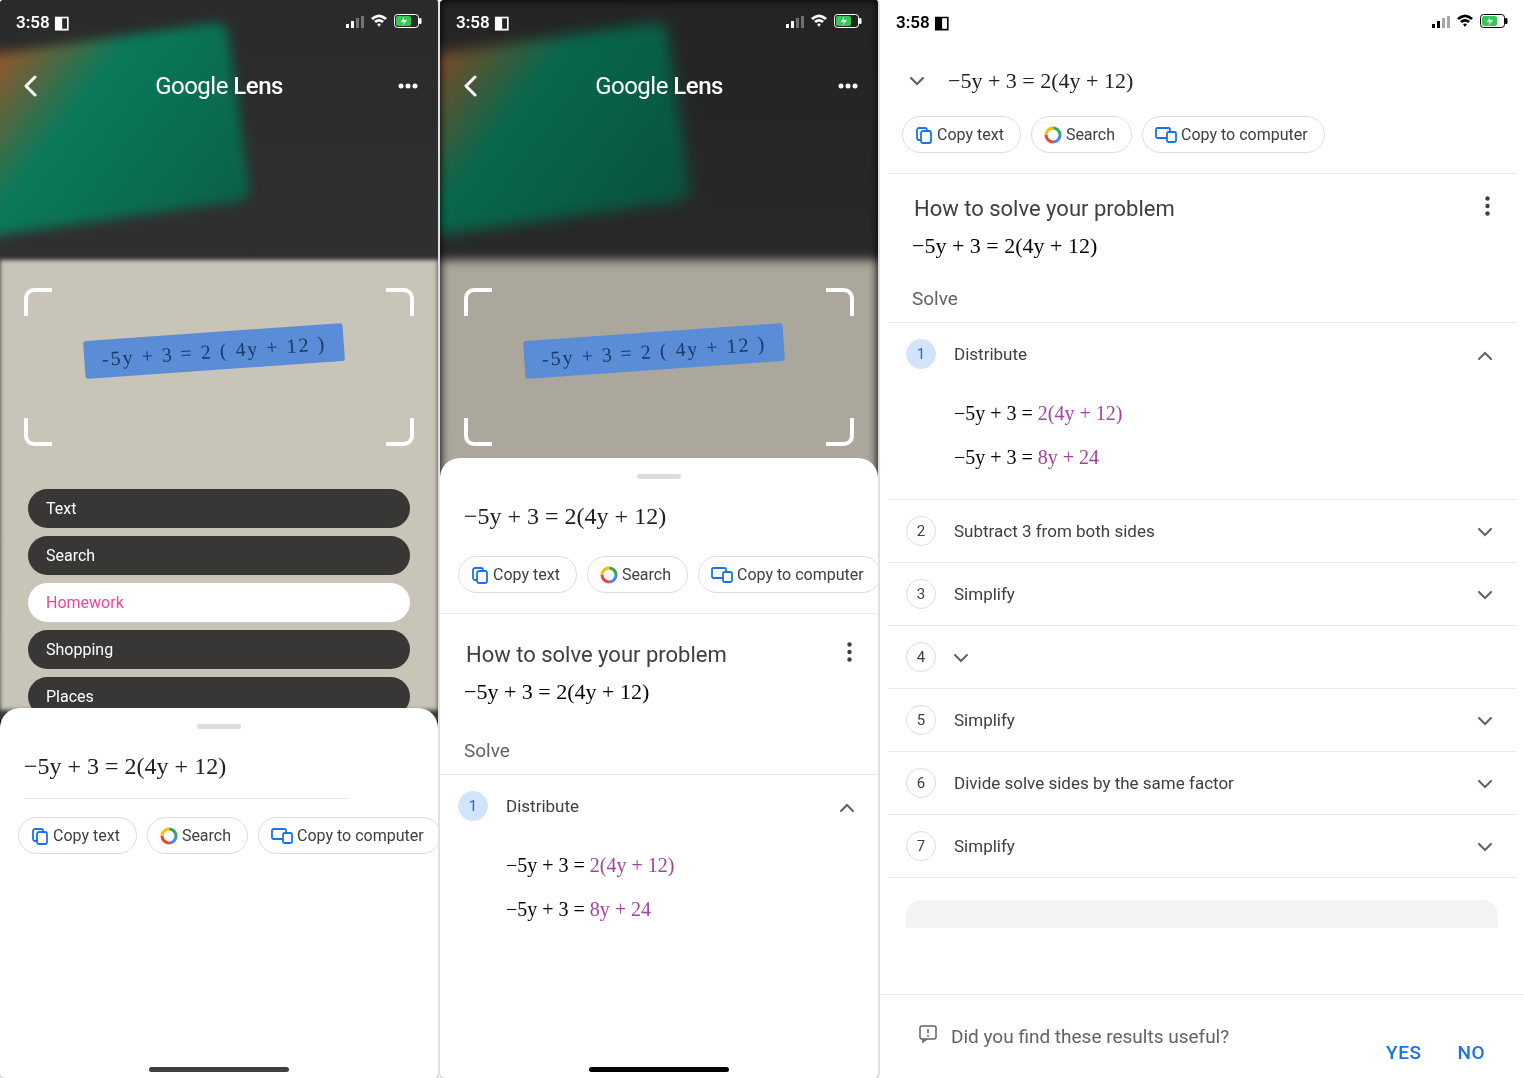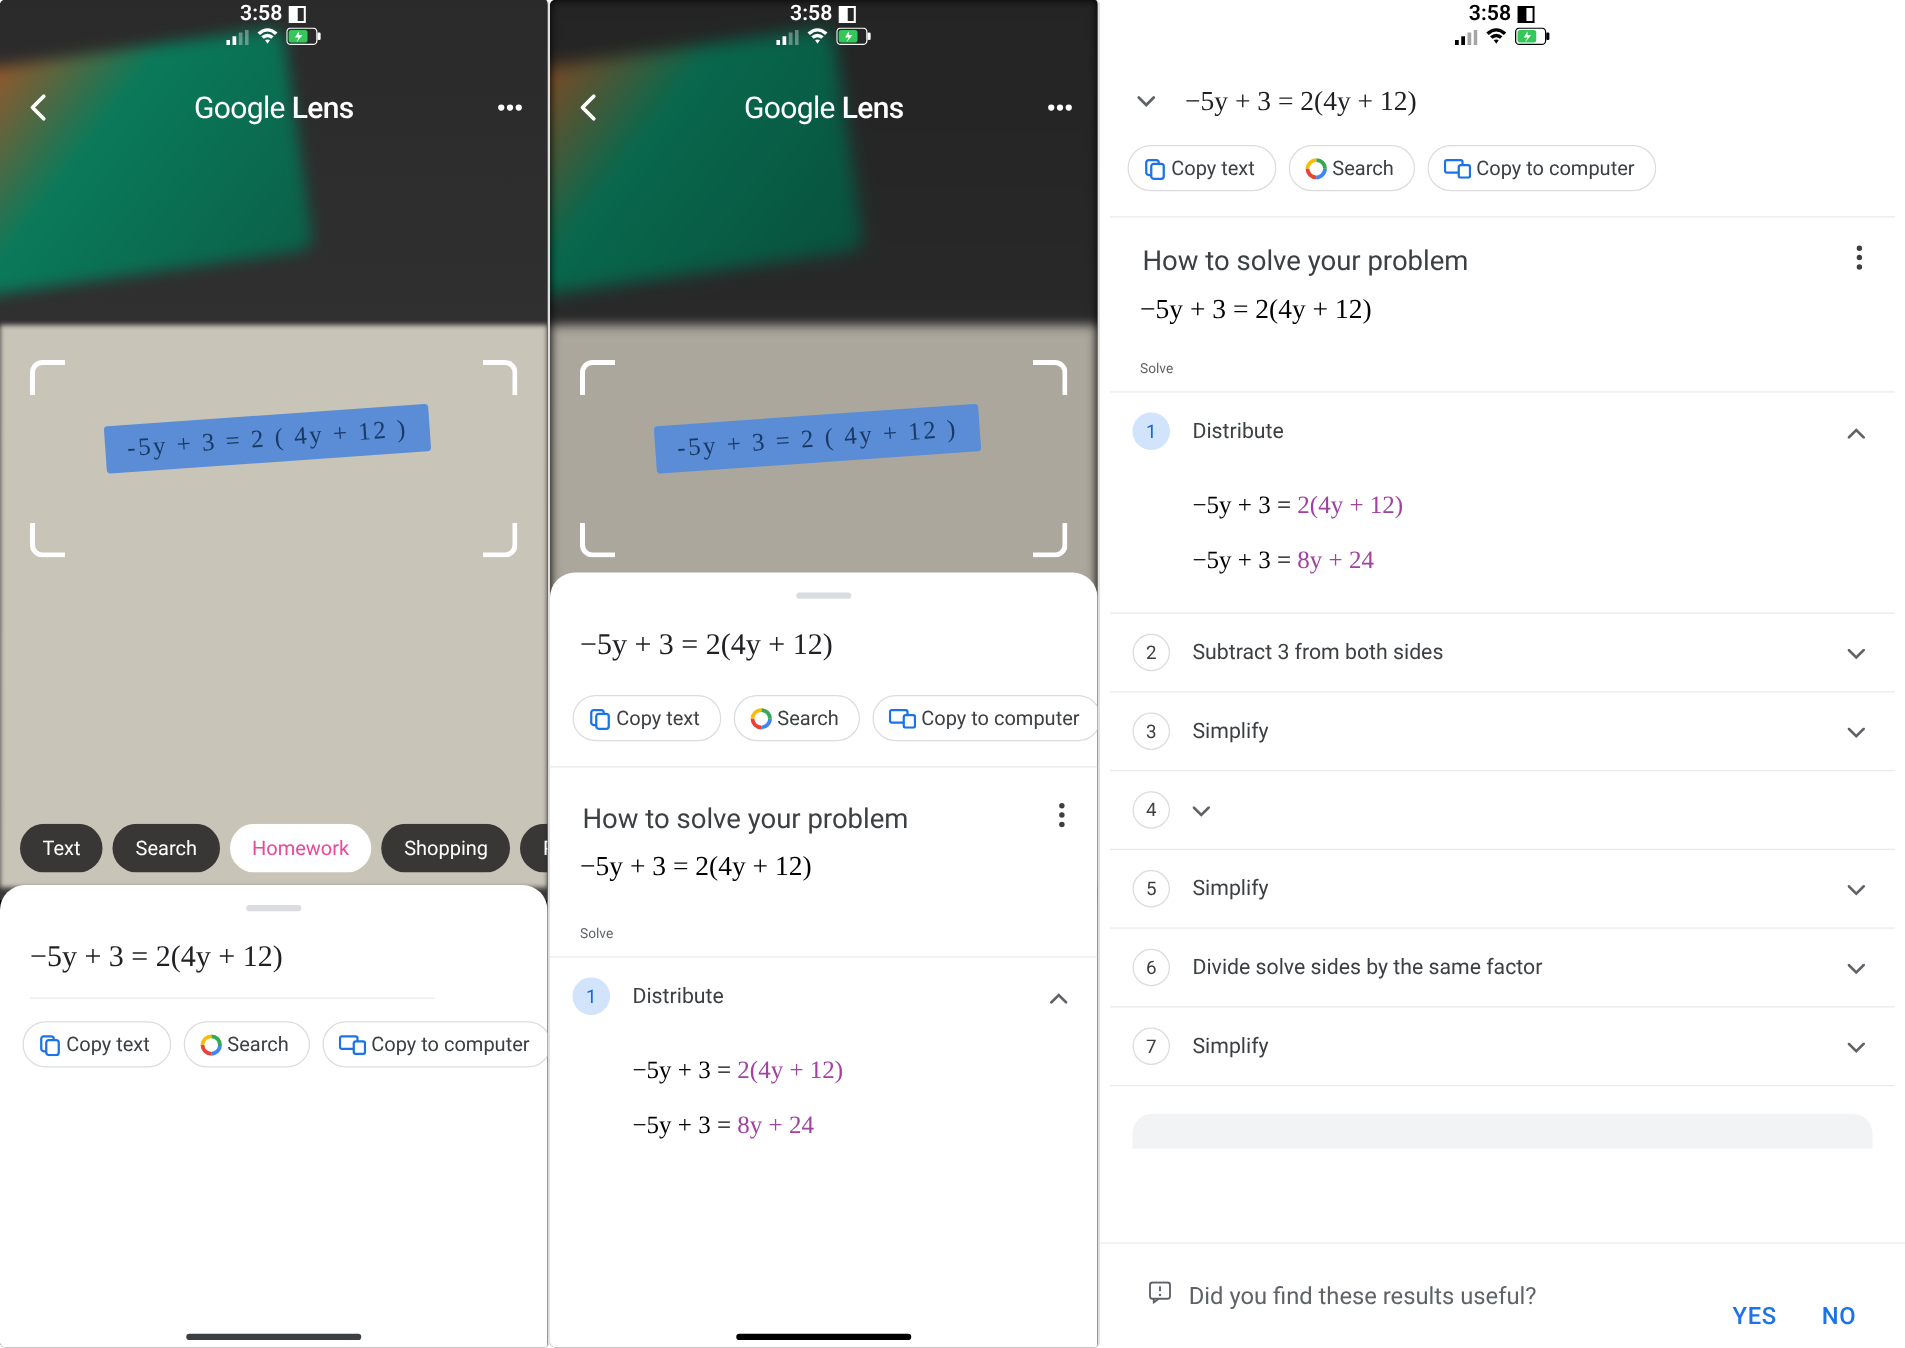--- a/index.html
+++ b/index.html
@@ -18,28 +18,27 @@
     border-right: 2px solid #e0e0e0;
     background: #000;
     border-radius: 4px;
   }
   .phone.p3 { background: #fff; border-right: none; width: 644px;}
   
   .status-bar {
     height: 44px;
     display: flex;
     align-items: center;
-    justify-content: flex-start;
+    justify-content: space-between;
     padding: 0 16px;
     color: #fff;
     font-size: 17px;
     font-weight: 600;
     position: relative;
     z-index: 10;
-    flex-direction: column;
   }
   .p3 .status-bar { color: #000; }
   .status-left { display:flex; align-items:center; gap:4px;}
   .status-right { display:flex; align-items:center; gap:6px;}
   
   .camera-area {
     position: absolute;
     top:0; left:0; right:0;
     height: 720px;
     background: linear-gradient(180deg, #2a2a2a 0%, #3a3a3a 100%);
@@ -104,26 +103,27 @@
     color: #1a3a66;
     font-family: "Comic Sans MS", cursive;
     font-size: 20px;
     display:flex; align-items:center; justify-content:center;
     letter-spacing: 2px;
   }
   
   .mode-bar {
     position:absolute;
     z-index:7;
-    bottom: 380px;
+    bottom: 362px;
     left:0; right:0;
     display:flex;
     gap:8px;
-    padding: 0 16px;
+    padding: 0 28px;
     overflow:hidden;
+    flex-direction:column;
   }
   .mode-pill {
     padding: 10px 18px;
     border-radius: 22px;
     background: rgba(30,30,30,0.85);
     color:#fff;
     font-size: 16px;
     white-space: nowrap;
   }
   .mode-pill.active { background:#fff; color:#ec4899;}
@@ -174,21 +174,21 @@
   }
   .solve-title { font-size: 22px; color:#3c4043;}
   .kebab { color:#3c4043; font-size:22px;}
   .solve-eq {
     font-family: "Times New Roman", serif;
     font-size: 22px; font-weight:500;
     padding: 0 24px 28px;
   }
   .p3 .solve-eq { padding-bottom: 22px;}
   .solve-sub {
-    font-size: 11px; color:#5f6368;
+    font-size: 19px; color:#5f6368;
     padding: 6px 24px 12px;
   }
   .step {
     display:flex; align-items:center;
     padding: 16px 24px 16px 18px;
     border-top:1px solid #e8eaed;
     gap: 18px;
   }
   .step-num {
     width:30px; height:30px; border-radius:50%;

